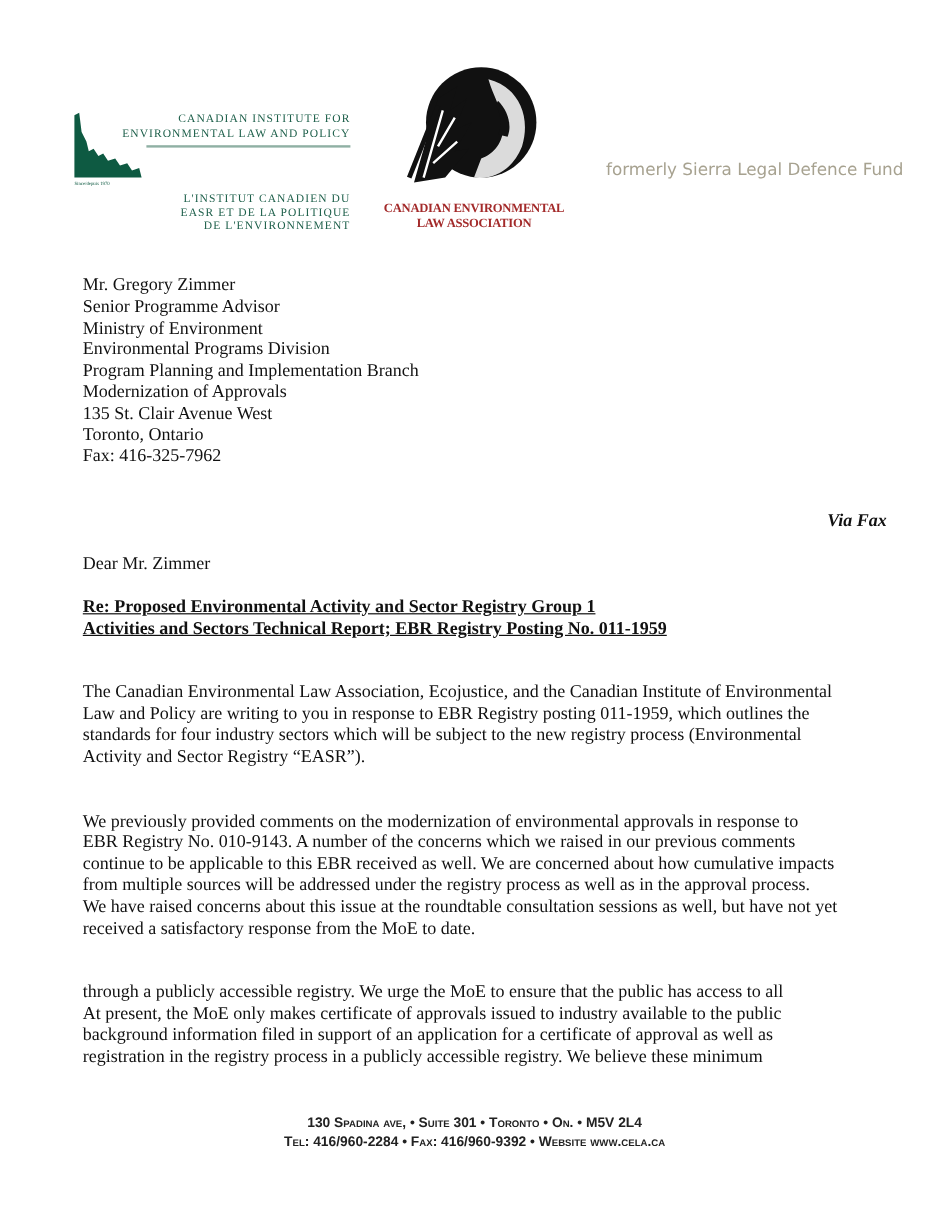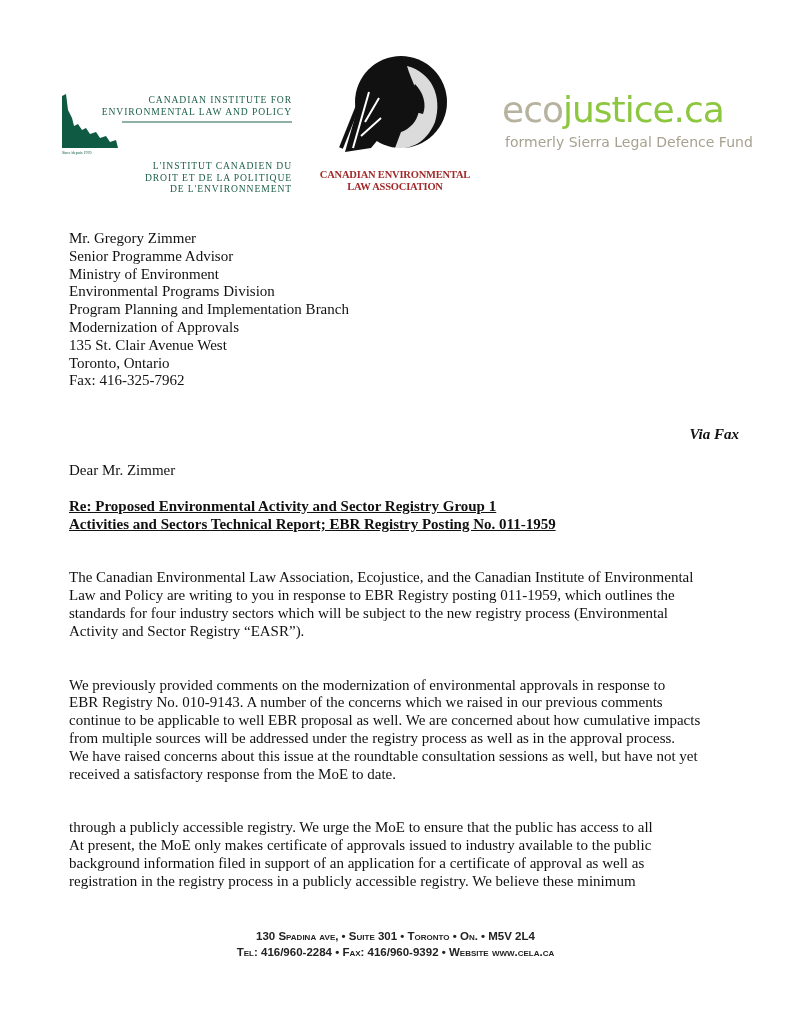--- a/index.html
+++ b/index.html
@@ -45,44 +45,41 @@
     <path d="M2,4 L6,2 L8,18 L12,26 L14,34 L18,32 L22,38 L26,36 L30,42 L36,40 L40,46 L46,44 L50,50 L56,48 L58,56 L2,56 Z" fill="#0e5a42"></path>
   </svg>
   <div class="since">Since/depuis 1970</div>
   <div class="en">
     <div>CANADIAN INSTITUTE FOR</div>
     <div>ENVIRONMENTAL LAW AND POLICY</div>
   </div>
   <div class="rule"></div>
   <div class="fr">
     <div>L'INSTITUT CANADIEN DU</div>
-    <div>DROIT ET DE LA POLITIQUE</div>
+    <div>EASR ET DE LA POLITIQUE</div>
     <div>DE L'ENVIRONNEMENT</div>
   </div>
 </div>
 
 <div class="cela">
   <svg class="emblem" width="120" height="112" viewBox="0 0 120 112">
     <circle cx="66" cy="50" r="46" fill="#111"></circle>
     <path d="M72,14 C96,20 108,44 100,70 C92,90 76,98 60,96 L66,80 C78,76 86,64 84,50 C82,36 76,28 72,14 Z" fill="#fff" opacity="0.85"></path>
     <path d="M80,32 C88,40 92,52 88,62 L80,60 C84,52 82,42 78,36 Z" fill="#111"></path>
     <path d="M10,100 L30,30 L46,20 L40,40 L54,30 L44,56 L58,50 L44,74 L56,72 L36,96 Z" fill="#111"></path>
     <path d="M18,96 L34,40 M30,70 L44,46 M26,84 L46,66" stroke="#fff" stroke-width="2" fill="none"></path>
     <path d="M6,96 L30,36" stroke="#111" stroke-width="4"></path>
   </svg>
   <div class="name">
     <div>CANADIAN ENVIRONMENTAL</div>
     <div>LAW ASSOCIATION</div>
   </div>
 </div>
 
 <div class="eco">
-  <div class="word">
-    <span class="a">eco</span><span class="b">justice.ca</span>
-  </div>
   <div class="tag">formerly Sierra Legal Defence Fund</div>
 </div>
 
 <div class="letter">
   <div class="addr">
     <div>Mr. Gregory Zimmer</div>
     <div>Senior Programme Advisor</div>
     <div>Ministry of Environment</div>
     <div>Environmental Programs Division</div>
     <div>Program Planning and Implementation Branch</div>
@@ -101,21 +98,21 @@
   <div class="para">
     <span class="ln">The Canadian Environmental Law Association, Ecojustice, and the Canadian Institute of Environmental</span>
     <span class="ln">Law and Policy are writing to you in response to EBR Registry posting 011-1959, which outlines the</span>
     <span class="ln">standards for four industry sectors which will be subject to the new registry process (Environmental</span>
     <span class="ln">Activity and Sector Registry “EASR”).</span>
   </div>
 
   <div class="para">
     <span class="ln">We previously provided comments on the modernization of environmental approvals in response to</span>
     <span class="ln">EBR Registry No. 010-9143. A number of the concerns which we raised in our previous comments</span>
-    <span class="ln">continue to be applicable to well EBR proposal as well. We are concerned about how cumulative impacts</span>
+    <span class="ln">continue to be applicable to this EBR received as well. We are concerned about how cumulative impacts</span>
     <span class="ln">from multiple sources will be addressed under the registry process as well as in the approval process.</span>
     <span class="ln">We have raised concerns about this issue at the roundtable consultation sessions as well, but have not yet</span>
     <span class="ln">received a satisfactory response from the MoE to date.</span>
   </div>
 
   <div class="para">
     <span class="ln">through a publicly accessible registry. We urge the MoE to ensure that the public has access to all</span>
     <span class="ln">At present, the MoE only makes certificate of approvals issued to industry available to the public</span>
     <span class="ln">background information filed in support of an application for a certificate of approval as well as</span>
     <span class="ln">registration in the registry process in a publicly accessible registry. We believe these minimum</span>

